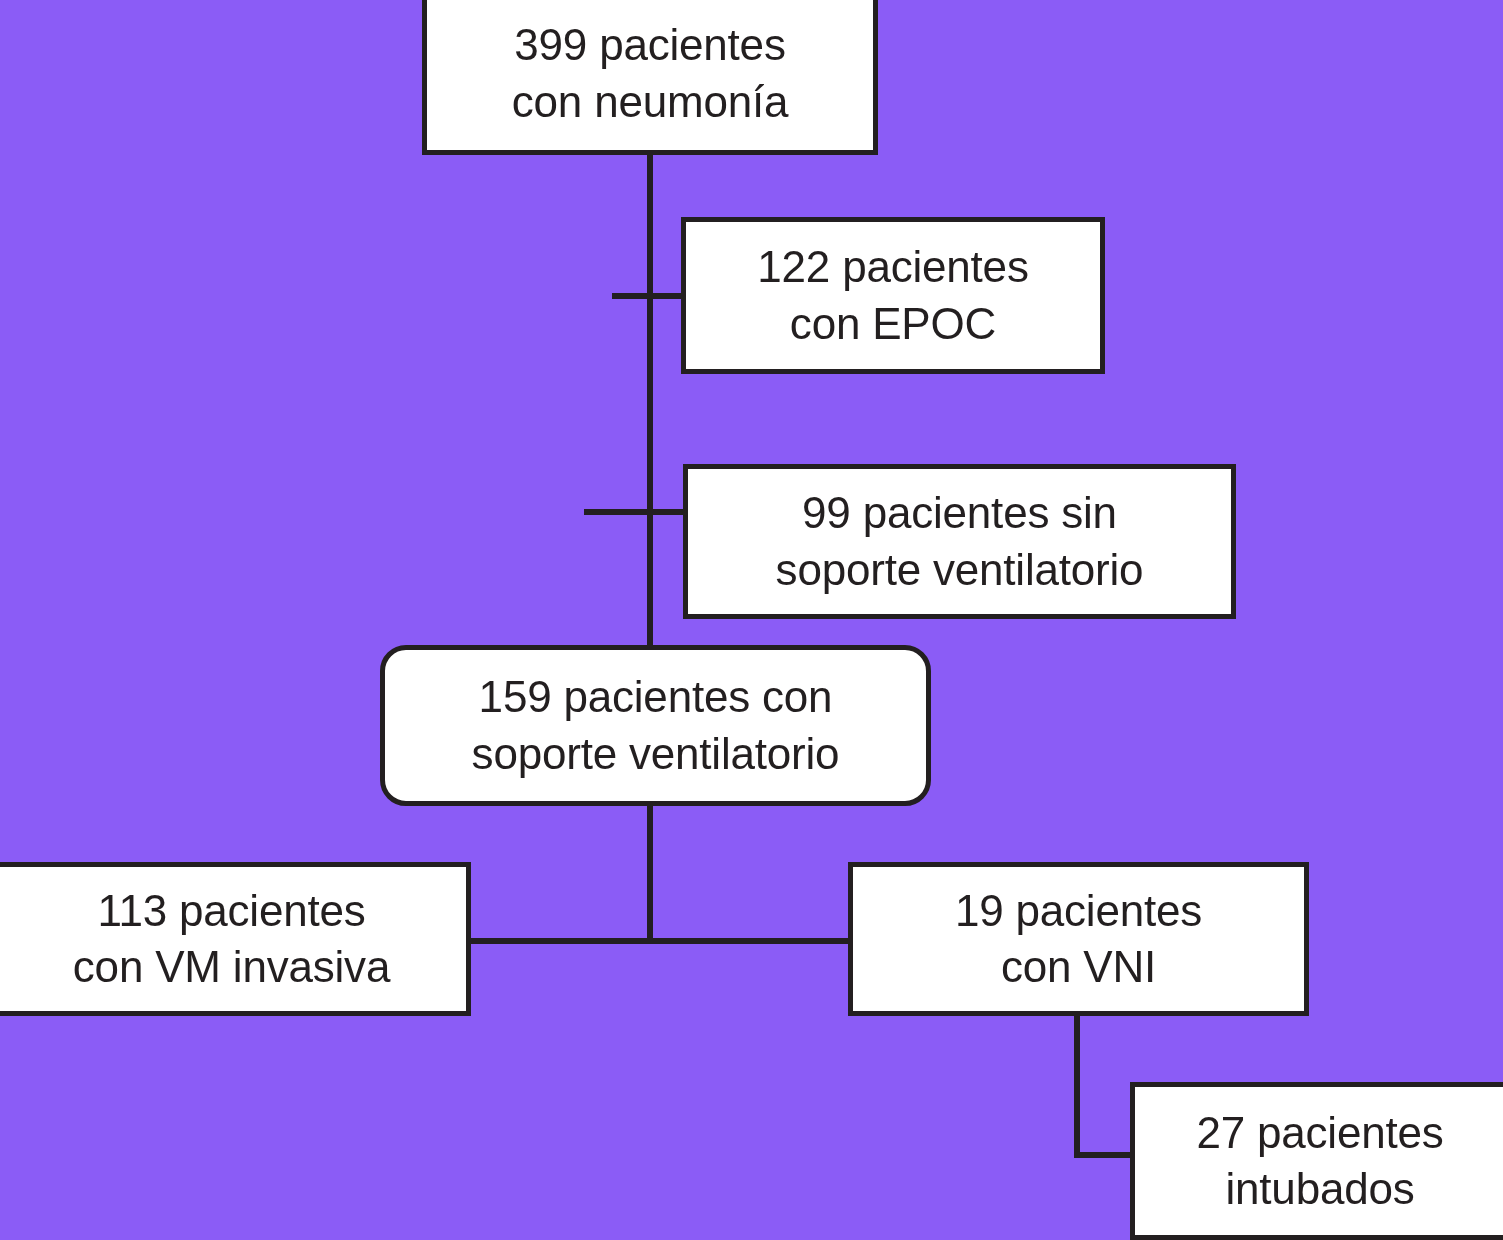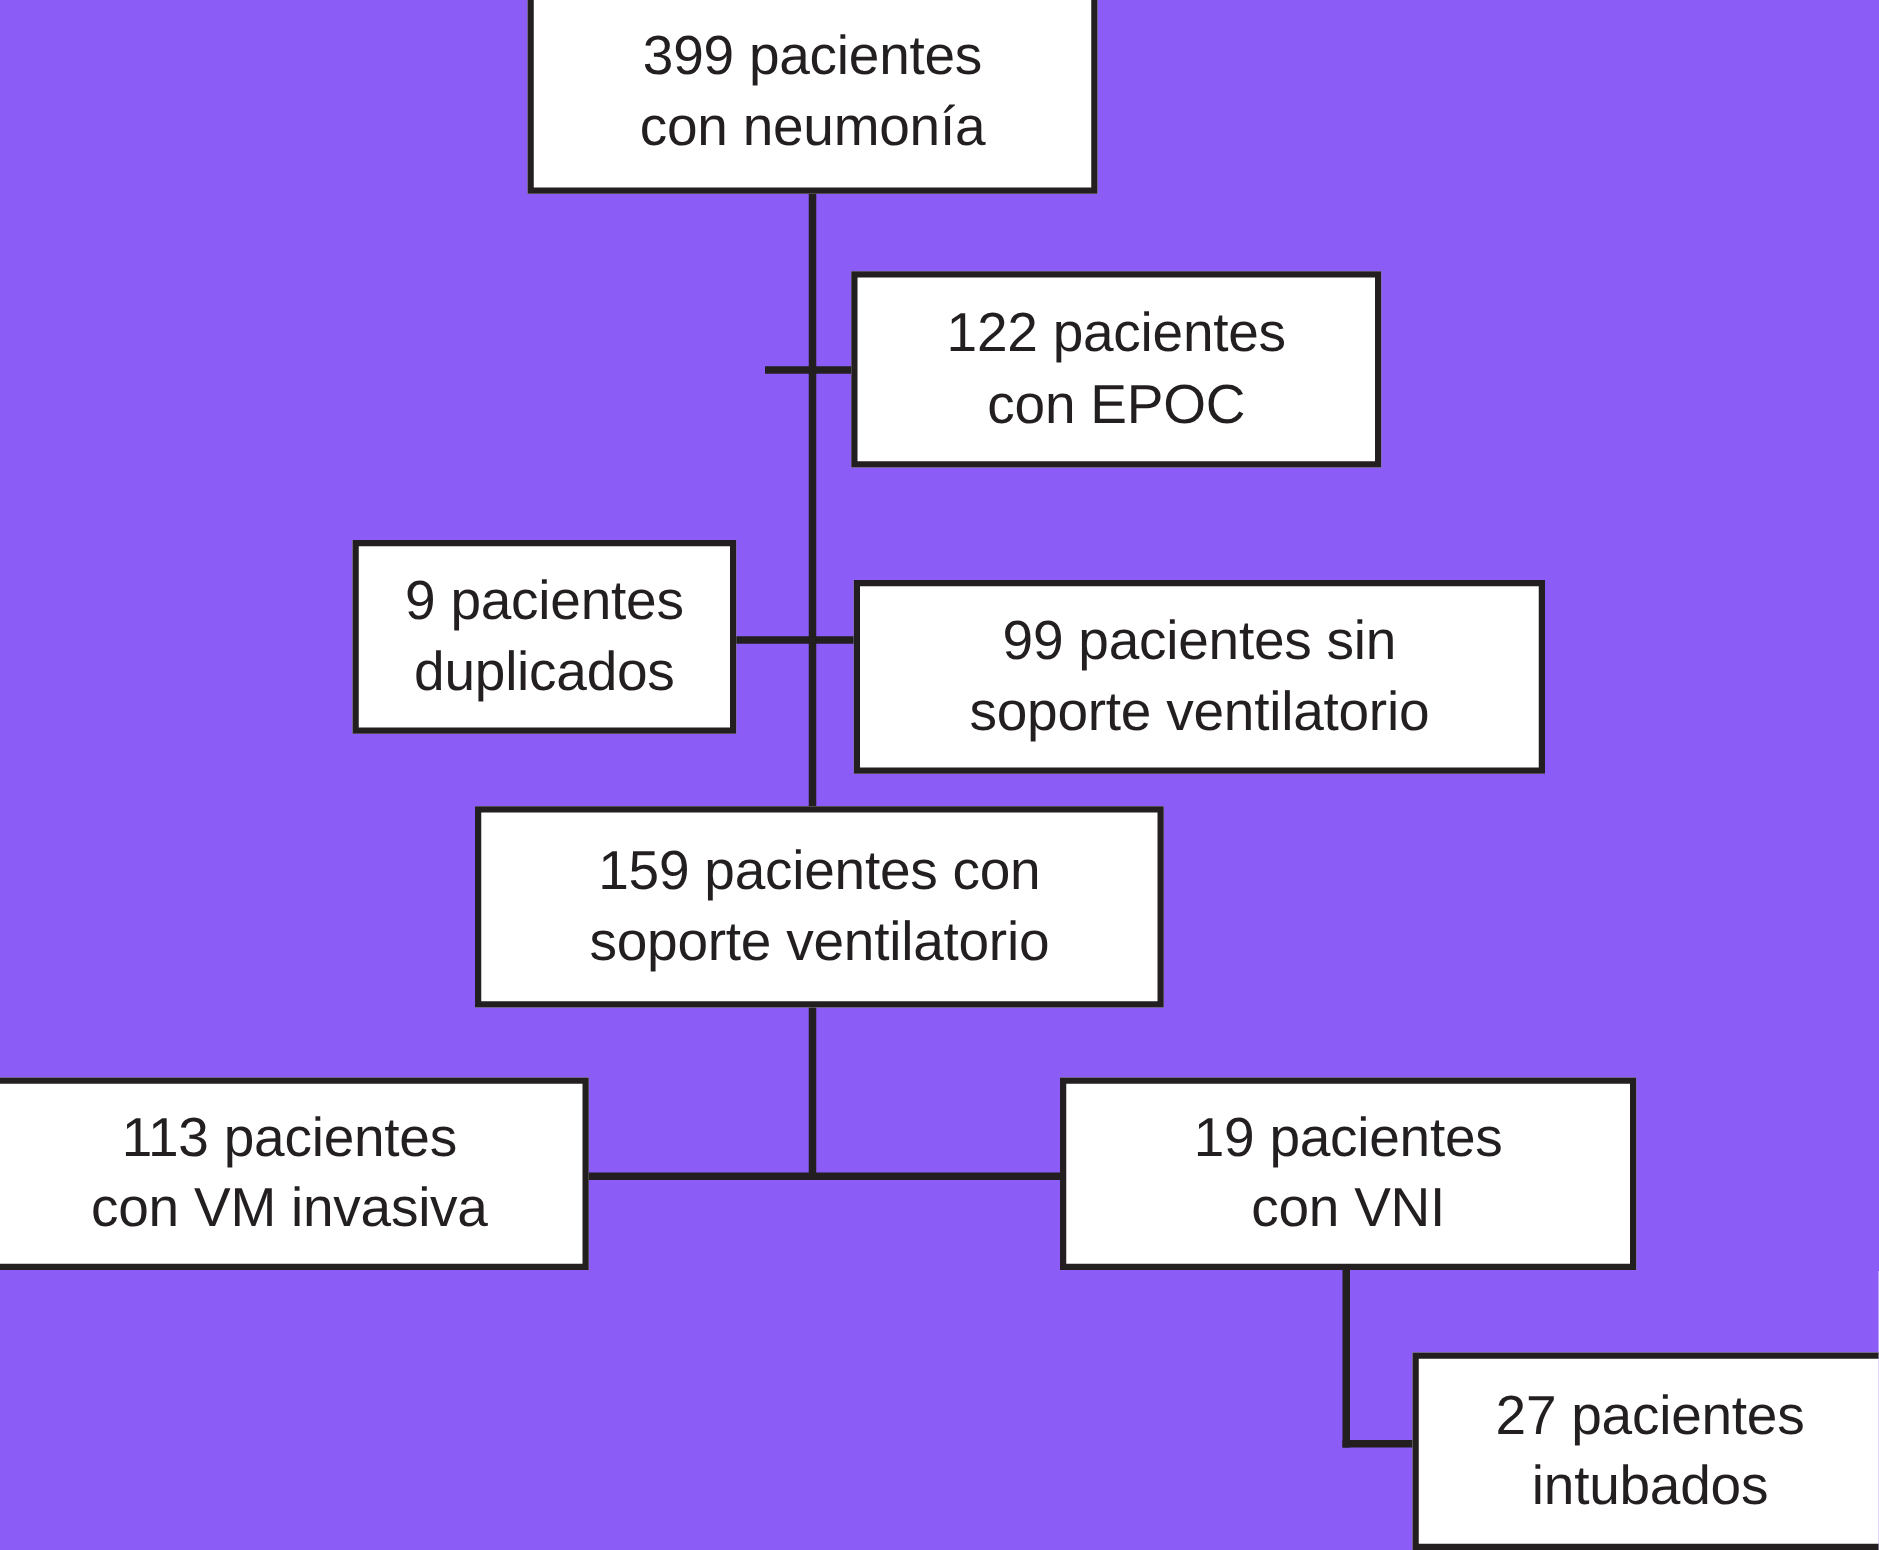--- a/index.html
+++ b/index.html
@@ -58,27 +58,25 @@
   <div class="edge v" style="left:1074px; top:1011px; height:147px;"></div>
   <div class="edge h" style="left:1074px; top:1152px; width:62px;"></div>
 
   <div class="node" style="left:422px; top:-8px; width:456px; height:163px;">399 pacientes
 con neumonía</div>
 
 
   <div class="node" style="left:681px; top:217px; width:424px; height:157px;">122 pacientes
 con EPOC</div>
 
-  <div class="node" style="left:282px; top:432px; width:307px; height:155px;">9 pacientes
-duplicados</div>
 
   <div class="node" style="left:683px; top:432px; width:553px; height:155px;margin-top:32px;">99 pacientes sin
 soporte ventilatorio</div>
 
-  <div class="node" style="left:380px; top:645px; width:551px; height:161px;">159 pacientes con
+  <div class="node" style="left:380px; top:645px; width:551px; height:161px;border-radius:26px;">159 pacientes con
 soporte ventilatorio</div>
 
   <div class="node" style="left:-8px; top:862px; width:479px; height:154px;">113 pacientes
 con VM invasiva</div>
 
   <div class="node" style="left:848px; top:862px; width:461px; height:154px;">19 pacientes
 con VNI</div>
 
   <div class="node" style="left:1130px; top:1082px; width:380px; height:158px;">27 pacientes
 intubados</div>

